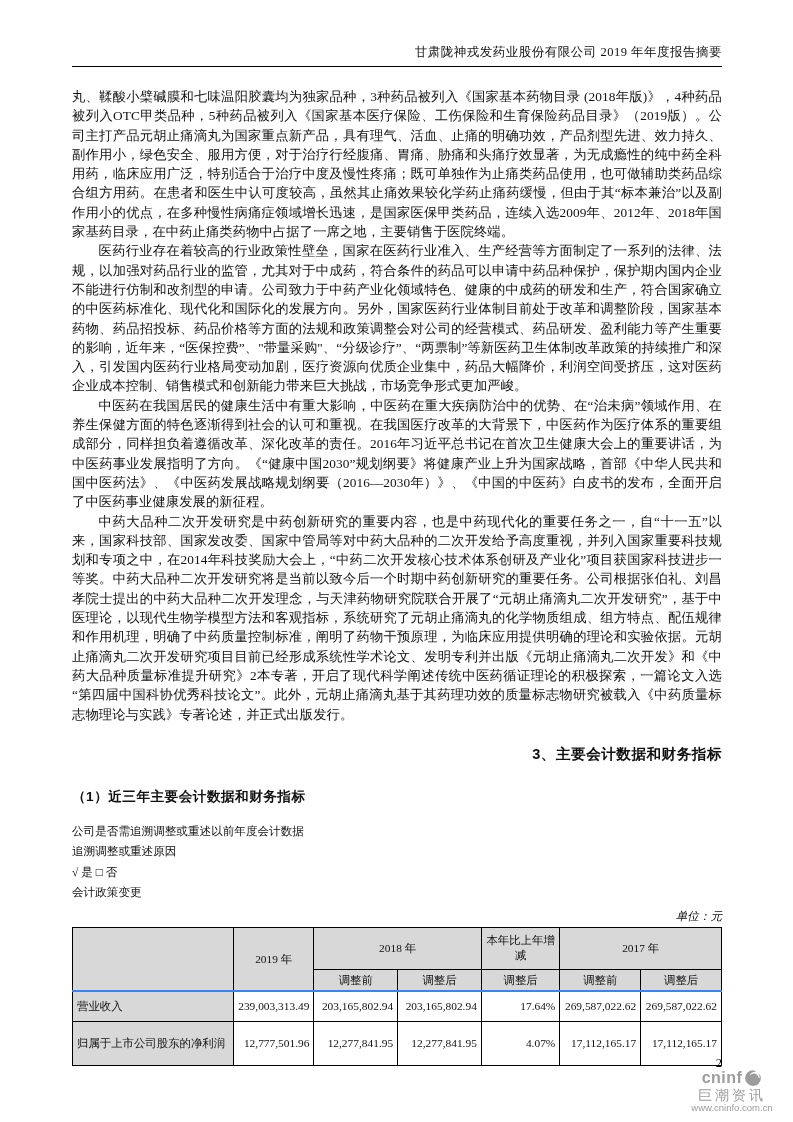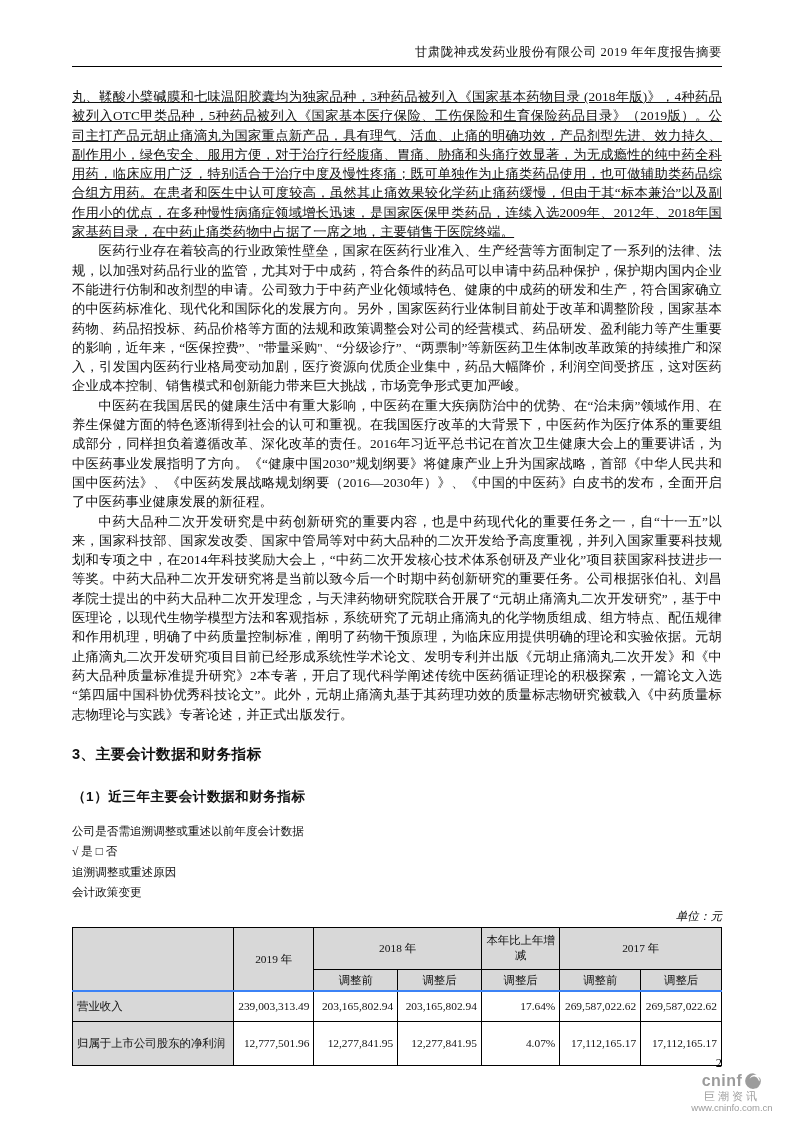--- a/index.html
+++ b/index.html
@@ -28,28 +28,29 @@
   
   .body-text { margin-top: 20px; }
   .body-text p {
     font-size: 13.3px;
     line-height: 19.3px;
     text-align: justify;
     text-justify: inter-ideograph;
     text-indent: 2em;
     letter-spacing: 0.1px;
   }
-  .body-text p.no-indent { text-indent: 0; text-decoration: underline; }
+  .body-text p.no-indent { text-indent: 0; }
   
   .sec-heading {
     margin-top: 21px;
     font-family: "Liberation Sans", "DejaVu Sans", sans-serif;
     font-size: 14.6px;
     font-weight: bold;
     letter-spacing: 0.5px;
+    text-align: right;
   }
   .sub-heading {
     margin-top: 24px;
     font-family: "Liberation Sans", "DejaVu Sans", sans-serif;
     font-size: 13.6px;
     font-weight: bold;
     letter-spacing: 0.5px;
   }
   
   .notes { margin-top: 16px; }
@@ -103,21 +104,21 @@
     font-family: "Liberation Sans", "DejaVu Sans", sans-serif;
     line-height: 1.15;
   }
   .cninfo-top { display: flex; align-items: flex-end; justify-content: center; gap: 2px; }
   .cninfo-brand {
     font-size: 16px;
     font-weight: bold;
     letter-spacing: 0.5px;
   }
   .cninfo-swirl { width: 18px; height: 18px; }
-  .cninfo-cn { font-size: 11px; letter-spacing: 3px; }
+  .cninfo-cn { font-size: 14px; letter-spacing: 3px; }
   .cninfo-url { font-size: 9.5px; }
 </style>
 </head>
 <body>
 
 <div class="page">
 
   <div class="page-header">
     <div class="header-title">甘肃陇神戎发药业股份有限公司 2019 年年度报告摘要</div>
   </div>
@@ -127,22 +128,22 @@
     <p>医药行业存在着较高的行业政策性壁垒，国家在医药行业准入、生产经营等方面制定了一系列的法律、法规，以加强对药品行业的监管，尤其对于中成药，符合条件的药品可以申请中药品种保护，保护期内国内企业不能进行仿制和改剂型的申请。公司致力于中药产业化领域特色、健康的中成药的研发和生产，符合国家确立的中医药标准化、现代化和国际化的发展方向。另外，国家医药行业体制目前处于改革和调整阶段，国家基本药物、药品招投标、药品价格等方面的法规和政策调整会对公司的经营模式、药品研发、盈利能力等产生重要的影响，近年来，“医保控费”、"带量采购"、“分级诊疗”、“两票制”等新医药卫生体制改革政策的持续推广和深入，引发国内医药行业格局变动加剧，医疗资源向优质企业集中，药品大幅降价，利润空间受挤压，这对医药企业成本控制、销售模式和创新能力带来巨大挑战，市场竞争形式更加严峻。</p>
     <p>中医药在我国居民的健康生活中有重大影响，中医药在重大疾病防治中的优势、在“治未病”领域作用、在养生保健方面的特色逐渐得到社会的认可和重视。在我国医疗改革的大背景下，中医药作为医疗体系的重要组成部分，同样担负着遵循改革、深化改革的责任。2016年习近平总书记在首次卫生健康大会上的重要讲话，为中医药事业发展指明了方向。《“健康中国2030”规划纲要》将健康产业上升为国家战略，首部《中华人民共和国中医药法》、《中医药发展战略规划纲要（2016—2030年）》、《中国的中医药》白皮书的发布，全面开启了中医药事业健康发展的新征程。</p>
     <p>中药大品种二次开发研究是中药创新研究的重要内容，也是中药现代化的重要任务之一，自“十一五”以来，国家科技部、国家发改委、国家中管局等对中药大品种的二次开发给予高度重视，并列入国家重要科技规划和专项之中，在2014年科技奖励大会上，“中药二次开发核心技术体系创研及产业化”项目获国家科技进步一等奖。中药大品种二次开发研究将是当前以致今后一个时期中药创新研究的重要任务。公司根据张伯礼、刘昌孝院士提出的中药大品种二次开发理念，与天津药物研究院联合开展了“元胡止痛滴丸二次开发研究”，基于中医理论，以现代生物学模型方法和客观指标，系统研究了元胡止痛滴丸的化学物质组成、组方特点、配伍规律和作用机理，明确了中药质量控制标准，阐明了药物干预原理，为临床应用提供明确的理论和实验依据。元胡止痛滴丸二次开发研究项目目前已经形成系统性学术论文、发明专利并出版《元胡止痛滴丸二次开发》和《中药大品种质量标准提升研究》2本专著，开启了现代科学阐述传统中医药循证理论的积极探索，一篇论文入选“第四届中国科协优秀科技论文”。此外，元胡止痛滴丸基于其药理功效的质量标志物研究被载入《中药质量标志物理论与实践》专著论述，并正式出版发行。</p>
   </div>
 
   <div class="sec-heading">3、主要会计数据和财务指标</div>
   <div class="sub-heading">（1）近三年主要会计数据和财务指标</div>
 
   <div class="notes">
     <div>公司是否需追溯调整或重述以前年度会计数据</div>
+    <div>追溯调整或重述原因</div>
     <div>√ 是 □ 否</div>
-    <div>追溯调整或重述原因</div>
     <div>会计政策变更</div>
   </div>
 
   <div class="unit-line">单位：元</div>
 
   <table class="fin">
     <colgroup>
       <col style="width:24.8%">
       <col style="width:12.4%">
       <col style="width:12.9%">

